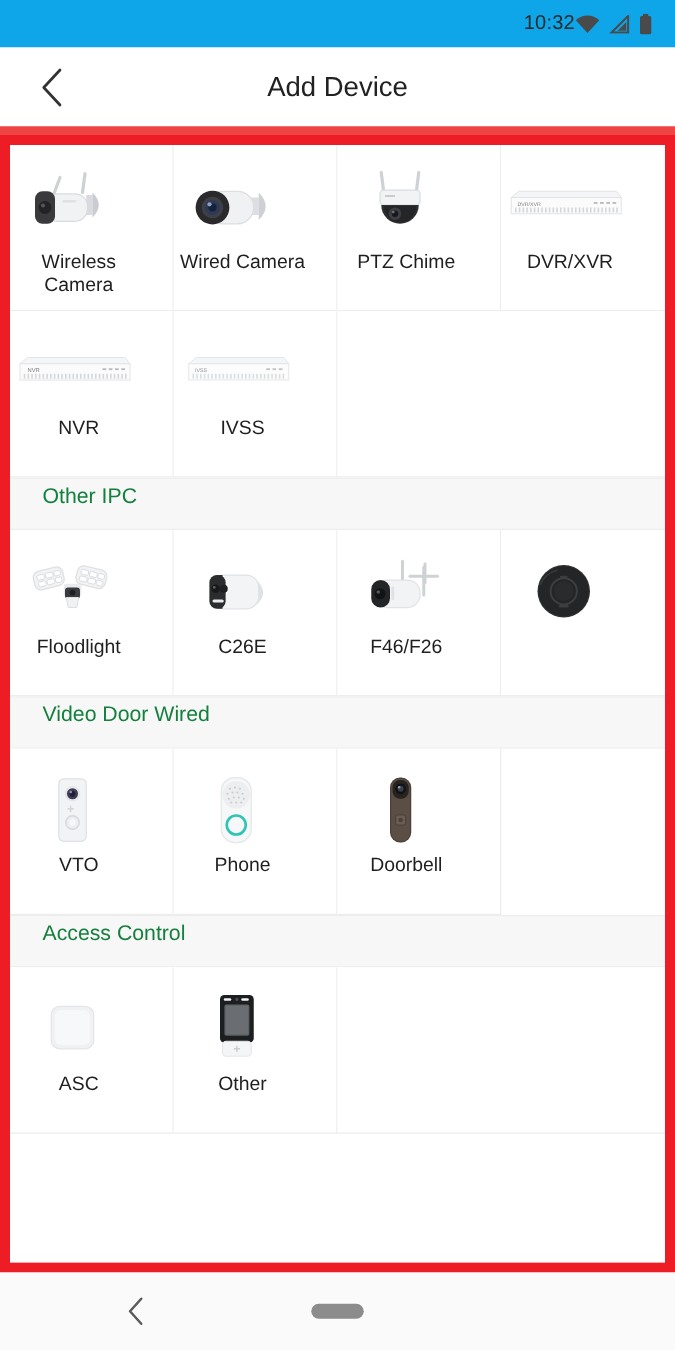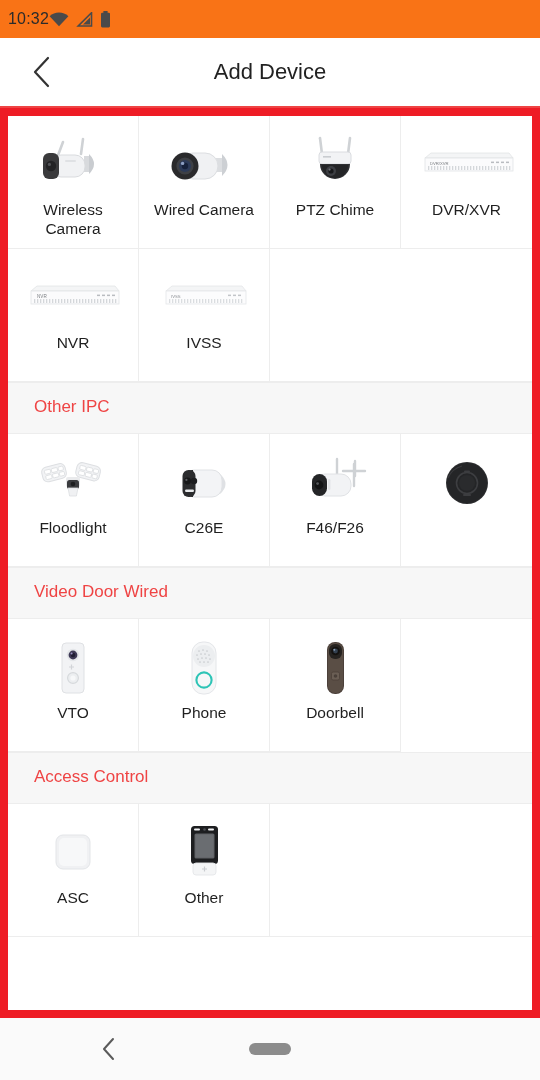--- a/index.html
+++ b/index.html
@@ -6,33 +6,33 @@
   html, body {
     width: 540px; height: 1080px;
     font-family: "Liberation Sans", sans-serif;
     background: #ffffff;
     overflow: hidden;
   }
   .phone { position: relative; width: 540px; height: 1080px; background: #fafafa; display: flex; flex-direction: column; }
 
   
   .statusbar {
-    height: 38px; background: #f97316;
-    display: flex; align-items: center; justify-content: flex-start;
-    padding: 0 8px;
+    height: 38px; background: #0ea5e9;
+    display: flex; align-items: center; justify-content: flex-end;
+    padding: 0 18px;
     flex: 0 0 38px;
   }
   .status-time { font-size: 16px; color: #2b2b2b; letter-spacing: .2px; }
   .status-icons { display: flex; align-items: center; gap: 7px; }
 
   
   .header {
     height: 70px; background: #ffffff; position: relative;
     display: flex; align-items: center; flex: 0 0 70px;
-    border-bottom: 2px solid #ef4444;
+    border-bottom: 7px solid #ef4444;
   }
   .back-btn {
     width: 56px; height: 56px; margin-left: 14px;
     display: flex; align-items: center; justify-content: center;
     cursor: pointer;
   }
   .header-title {
     position: absolute; left: 0; right: 0; text-align: center;
     font-size: 22px; color: #222; pointer-events: none;
   }
@@ -43,33 +43,33 @@
     border: 8px solid #ee1c25;
     background: #ffffff;
     overflow: hidden;
     display: flex; flex-direction: column;
   }
   .scroll { flex: 1 1 auto; overflow: hidden; background: #ffffff; }
 
   
   .section-header {
     background: #f7f7f7;
-    padding: 14px 26px 16px;
-    font-size: 17px; color: #ef4444;
+    padding: 4px 26px 16px;
+    font-size: 17px; color: #15803d;
     border-top: 1px solid #ededed;
     border-bottom: 1px solid #ededed;
   }
   .grid {
     display: grid;
     grid-template-columns: repeat(4, 1fr);
     background: #ffffff;
   }
   .cell {
     height: 133px;
-    display: flex; flex-direction: column; align-items: center; justify-content: flex-start;
+    display: flex; flex-direction: column; justify-content: flex-start;
     padding-top: 18px;
     border-right: 1px solid #ededed;
     border-bottom: 1px solid #ededed;
     background: #ffffff;
     cursor: pointer;
   }
   .cell:nth-child(4n) { border-right: none; }
   .cell.empty { border-right: none; border-bottom: 1px solid #ededed; cursor: default; }
   .icon-box {
     height: 62px; width: 100px;

